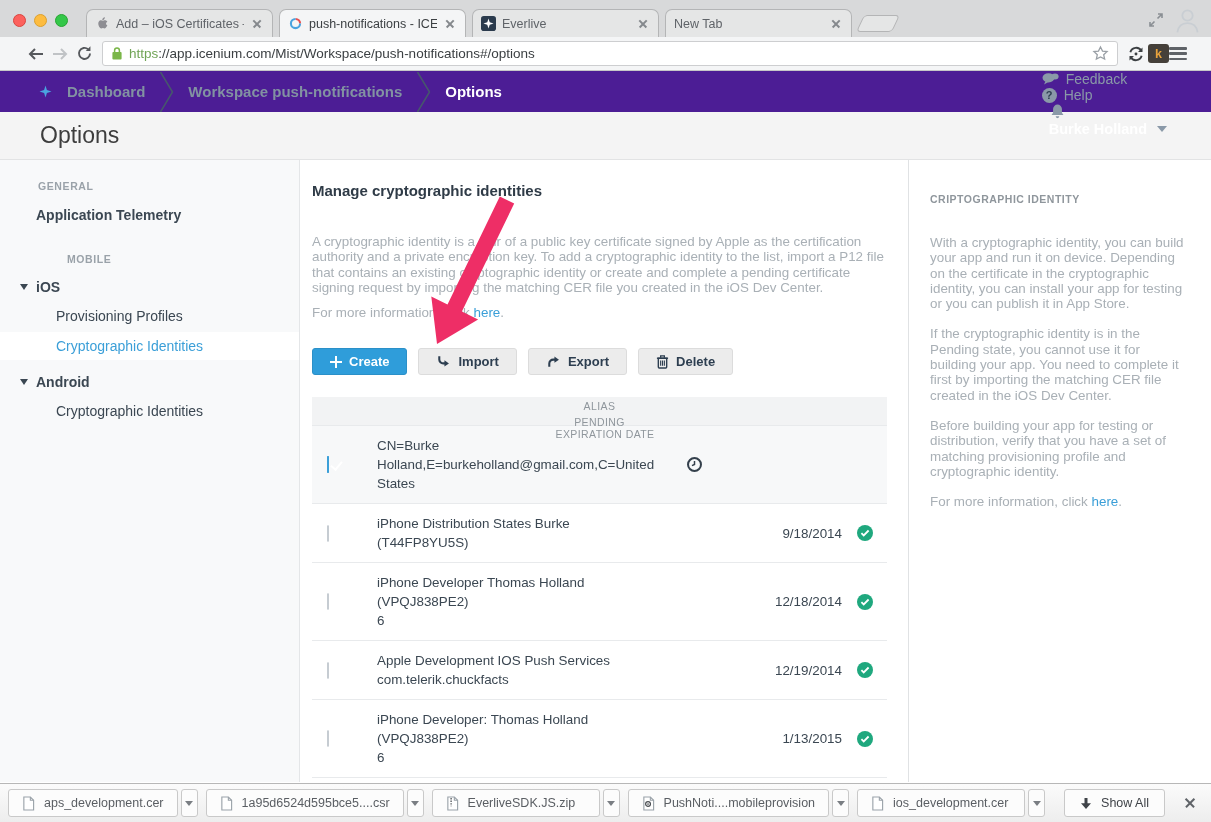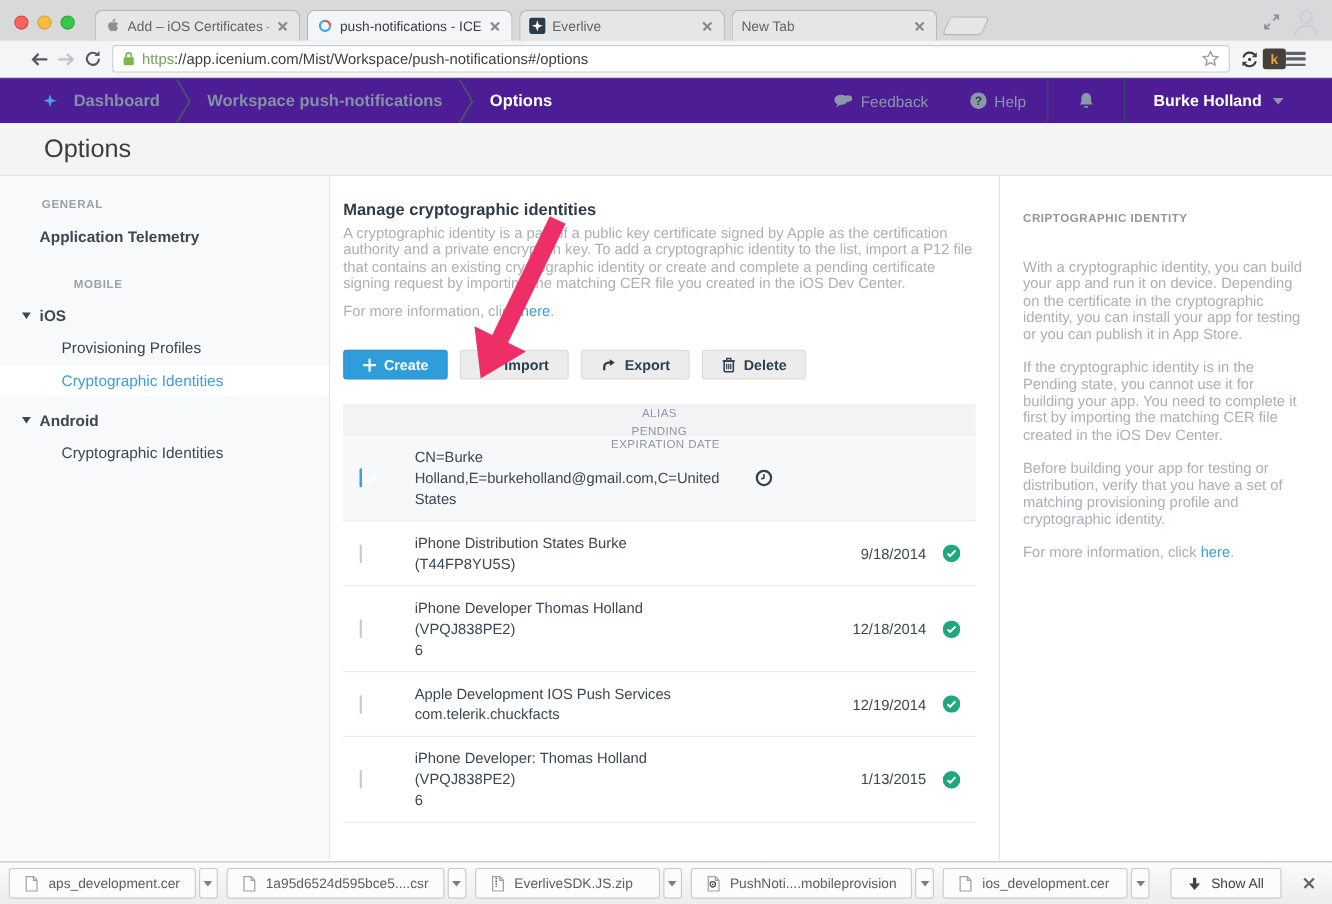--- a/index.html
+++ b/index.html
@@ -30,21 +30,21 @@
   .url-scheme { color:#71a456; }
   .ext-k { width:21px; height:19px; background:#45403a; border-radius:3px; color:#e8a33d; font-size:12.5px; font-weight:bold; display:flex; align-items:center; justify-content:center; }
   .hamburger { width:18px; height:13px; display:flex; flex-direction:column; justify-content:space-between; }
   .hamburger span { height:2.5px; background:#5f6368; border-radius:1px; }
 
   
   .appnav { height:41px; background:#4c1d95; display:flex; align-items:stretch; }
   .crumbs { display:flex; align-items:center; padding-left:38px; gap:14px; }
   .crumb { font-size:15px; font-weight:bold; color:#8292a2; }
   .crumb.active { color:#ffffff; }
-  .nav-right { margin-left:auto; display:flex; align-items:stretch; }
+  .nav-right { margin-left:auto; display:flex; align-items:stretch;flex-direction:column; }
   .nav-link { display:flex; align-items:center; gap:7px; font-size:14px; color:#8a99a8; padding:0 19px; }
   .nav-sep { width:1px; background:#3c4d60; }
   .bell-wrap { display:flex; align-items:center; padding:0 26px; }
   .user-wrap { display:flex; align-items:center; gap:10px; padding:0 44px 0 26px; color:#fff; font-size:14.5px; font-weight:bold; }
   .caret-down { width:0; height:0; border-left:5px solid transparent; border-right:5px solid transparent; border-top:6px solid #8a99a8; }
   .help-circle { width:15px; height:15px; border-radius:50%; background:#8a99a8; color:#2d3e50; font-size:11px; font-weight:bold; display:flex; align-items:center; justify-content:center; }
 
   
   .pagetitle { height:48px; background:#f4f4f4; border-bottom:1px solid #e2e3e4; display:flex; align-items:center; padding-left:40px; font-size:23px; color:#3d3d3d; }
 
@@ -55,21 +55,21 @@
   .side-item { font-size:14px; color:#3b4752; }
   .si-telemetry { margin:15px 0 0 36px; font-weight:bold; }
   .sec-mobile { margin-top:30px;padding-left:29px; }
   .si-tree { display:flex; align-items:center; gap:8px; margin:14px 0 0 20px; font-weight:bold; }
   .tree-caret { width:0; height:0; border-left:4.5px solid transparent; border-right:4.5px solid transparent; border-top:6px solid #3b4752; }
   .si-sub { margin:13px 0 0 56px; }
   .si-sub.selected { background:#fff; color:#3b9fd8; margin:8px 0 0 0; padding:6px 0 6px 56px; }
   .si-sub.after-sel { margin-top:13px; }
 
   .main { width:608px; flex:none; padding:22px 21px 0 12px; }
-  .main h2 { font-size:15px; font-weight:bold; color:#2f3b47; margin-bottom:5px; }
+  .main h2 { font-size:15px; font-weight:bold; color:#2f3b47; margin-bottom:35px; }
   .desc { font-size:13.4px; color:#a9b0b6; line-height:15.3px; margin-bottom:10px; }
   .more { font-size:13.4px; color:#a9b0b6; margin-bottom:28px; }
   a.blue { color:#3b9fd8; text-decoration:none; }
 
   .btn-row { display:flex; gap:11px; margin-bottom:22px; }
   .btn { height:27px; border-radius:3px; font-size:13px; font-weight:bold; display:inline-flex; align-items:center; gap:7px; padding:0 17px; background:#ececec; border:1px solid #dcdcdc; color:#2d3e50; cursor:pointer; }
   .btn.primary { background:#2f9dda; border-color:#2b90c8; color:#fff; }
 
   .table { width:575px; border-bottom:1px solid #e8eaec; }
   .thead { display:flex; align-items:center; background:#f2f3f4; height:28px; font-size:10.5px; font-weight:normal; color:#8f969c; letter-spacing:.4px;flex-direction:column; }

